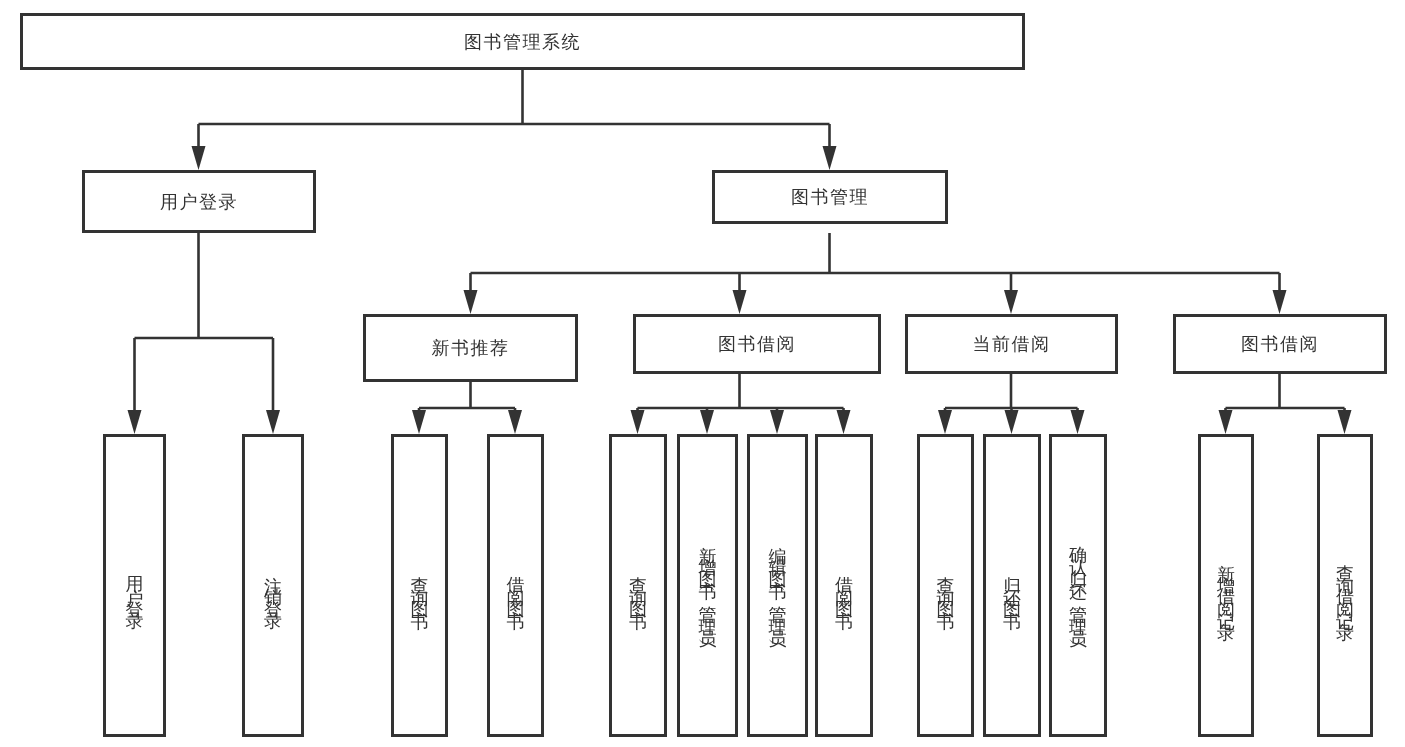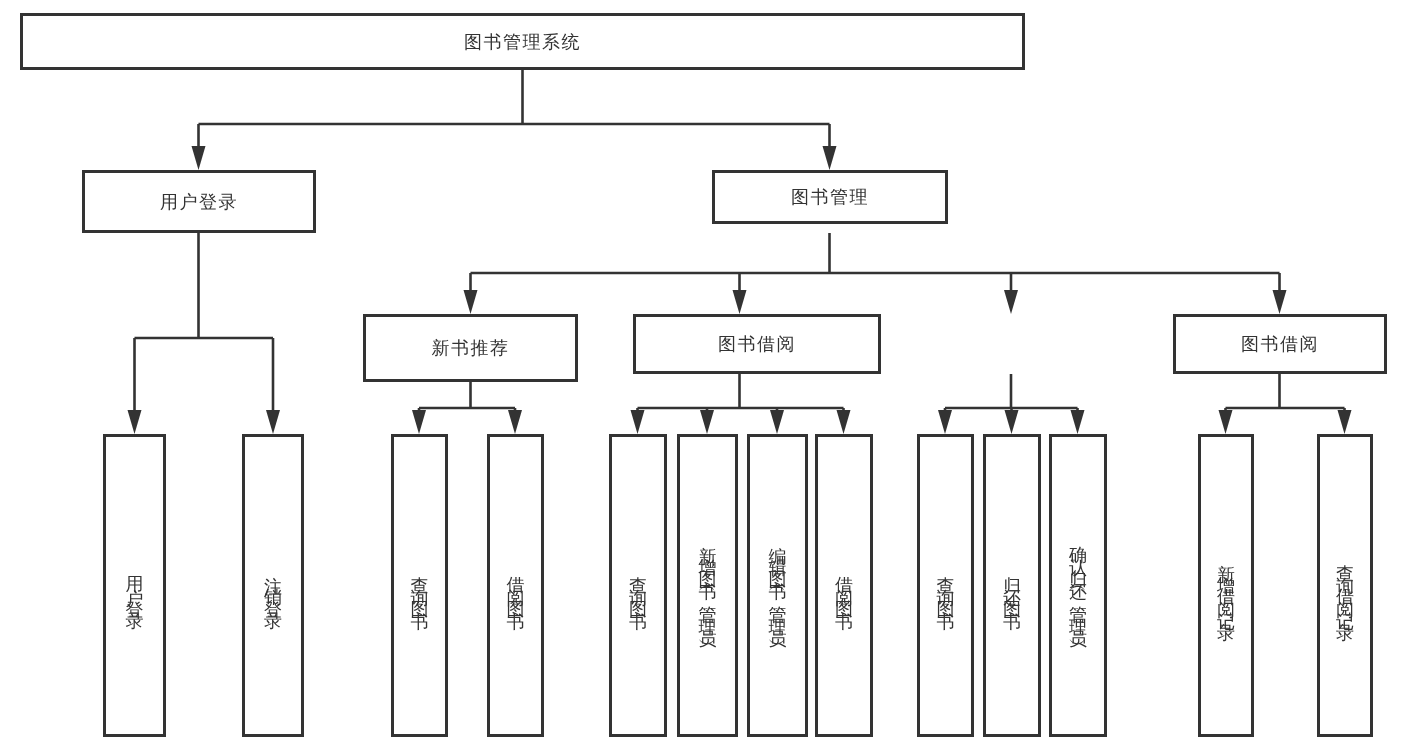--- a/index.html
+++ b/index.html
@@ -155,20 +155,23 @@
   <div class="node n-book">
     <span>图书管理</span>
   </div>
 
   <div class="node n-m1">
     <span>新书推荐</span>
   </div>
   <div class="node n-m2">
     <span>图书借阅</span>
   </div>
+  <div class="node n-m3">
+    <span>当前借阅</span>
+  </div>
   <div class="node n-m4">
     <span>图书借阅</span>
   </div>
 
   <div class="node leaf lf-1">
     <span class="v">用户登录</span>
   </div>
   <div class="node leaf lf-2">
     <span class="v">注销登录</span>
   </div>

